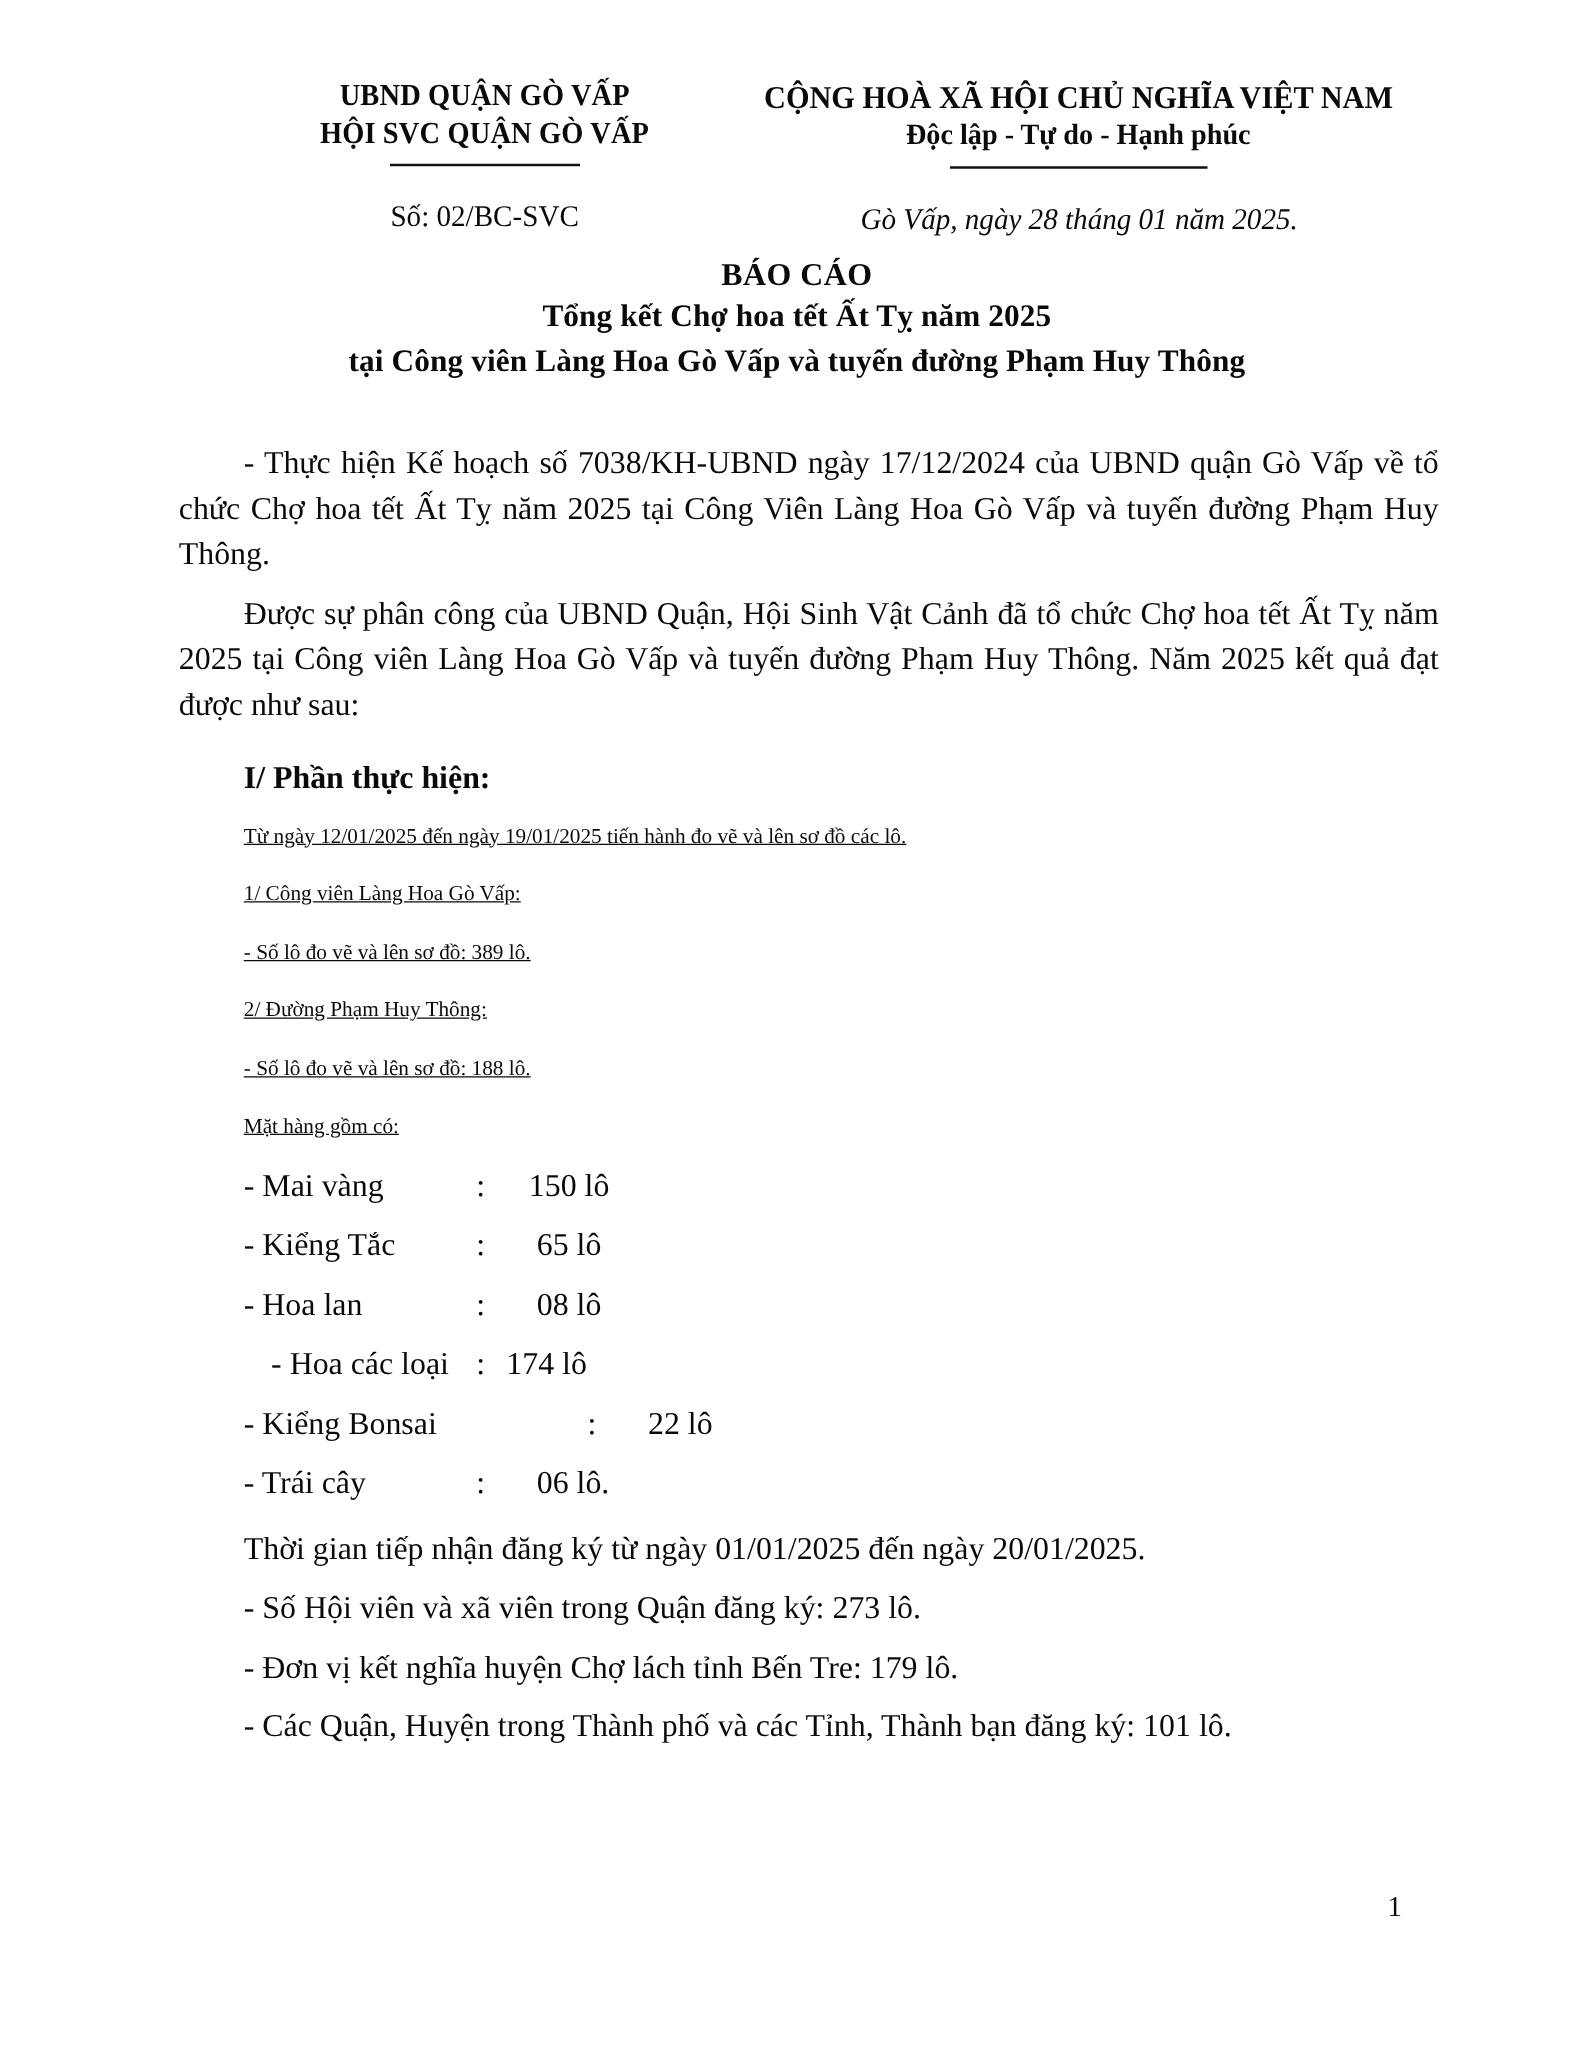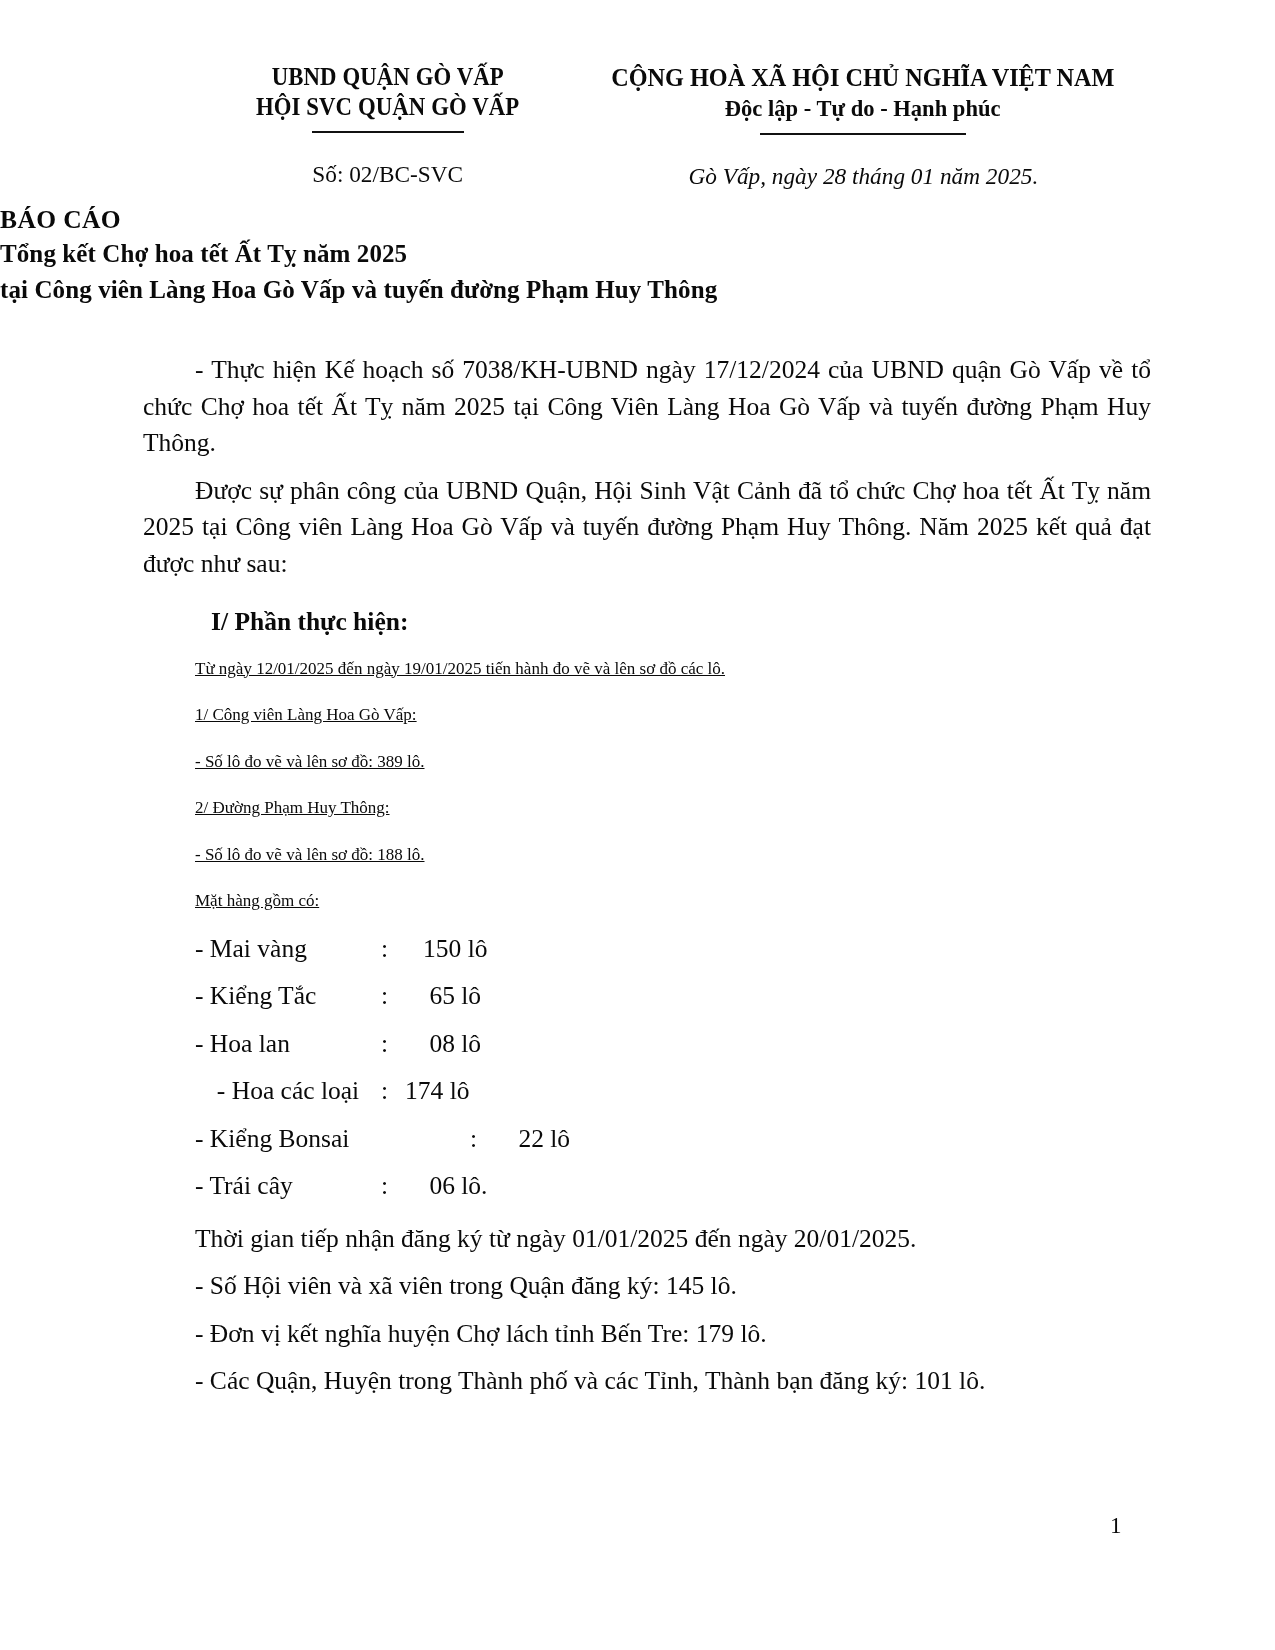--- a/index.html
+++ b/index.html
@@ -90,21 +90,21 @@
   .sub-line.italic {
     font-style: italic;
   }
 
   
   .title-block {
     position: absolute;
     left: 0;
     top: 203px;
     width: 1275px;
-    text-align: left;
+    text-align: center;
   }
   .title-main {
     font-weight: bold;
     font-size: 25.5px;
     line-height: 33px;
     letter-spacing: 0.4px;
   }
   .title-sub {
     font-weight: bold;
     font-size: 25px;
@@ -128,21 +128,21 @@
     text-indent: 52px;
     hyphens: none;
   }
   p.para + p.para { margin-top: 11px; }
 
   .heading {
     font-weight: bold;
     font-size: 25.5px;
     line-height: 36.5px;
     margin-top: 22px;
-    margin-left: 68px;
+    margin-left: 52px;
   }
 
   .simple-line {
     font-size: 17px;
     line-height: 36.5px;
     margin-top: 10px;
     margin-left: 52px;
     white-space: nowrap;
     text-decoration: underline;
   }
@@ -232,21 +232,21 @@
         <div class="item-row"><span class="item-label" style="width: 186px; font-family: Liberation Serif, serif;">- Mai vàng</span><span class="item-colon" style="width: 42px;">:</span><span class="item-value">150 lô</span></div>
         <div class="item-row"><span class="item-label" style="width: 186px;">- Kiểng Tắc</span><span class="item-colon" style="width: 42px;">:</span><span class="item-value"> 65 lô</span></div>
         <div class="item-row"><span class="item-label" style="width: 186px;">- Hoa lan</span><span class="item-colon" style="width: 42px;">:</span><span class="item-value"> 08 lô</span></div>
         <div class="item-row"><span class="item-label" style="width: 186px; text-align: center;">- Hoa các loại</span><span class="item-colon" style="width: 24px;">:</span><span class="item-value">174 lô</span></div>
         <div class="item-row"><span class="item-label" style="width: 275px;">- Kiểng Bonsai</span><span class="item-colon" style="width: 42px;">:</span><span class="item-value"> 22 lô</span></div>
         <div class="item-row"><span class="item-label" style="width: 186px;">- Trái cây</span><span class="item-colon" style="width: 42px;">:</span><span class="item-value"> 06 lô.</span></div>
       </div>
 
     <div class="tail-line gap">Thời gian tiếp nhận đăng ký từ ngày 01/01/2025 đến ngày 20/01/2025.</div>
 
-    <div class="tail-line">- Số Hội viên và xã viên trong Quận đăng ký: 145 lô.</div>
+    <div class="tail-line">- Số Hội viên và xã viên trong Quận đăng ký: 273 lô.</div>
 
     <div class="tail-line">- Đơn vị kết nghĩa huyện Chợ lách tỉnh Bến Tre: 179 lô.</div>
 
     <div class="tail-line">- Các Quận, Huyện trong Thành phố và các Tỉnh, Thành bạn đăng ký: 101 lô.</div>
 
   </div>
 
   <div class="page-number">1</div>
 
 </div>

